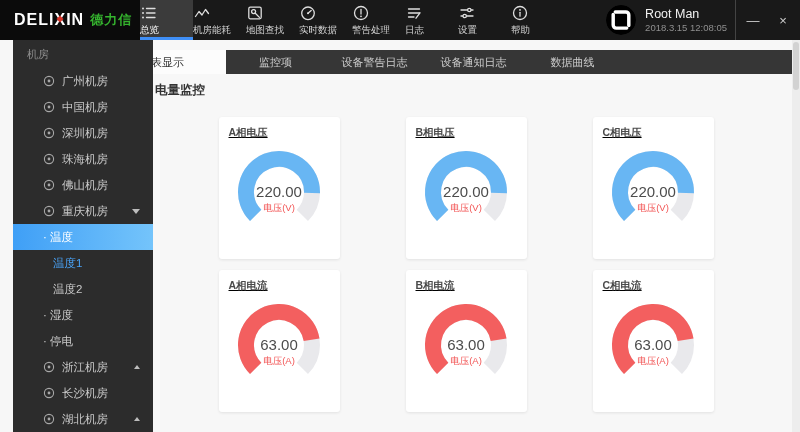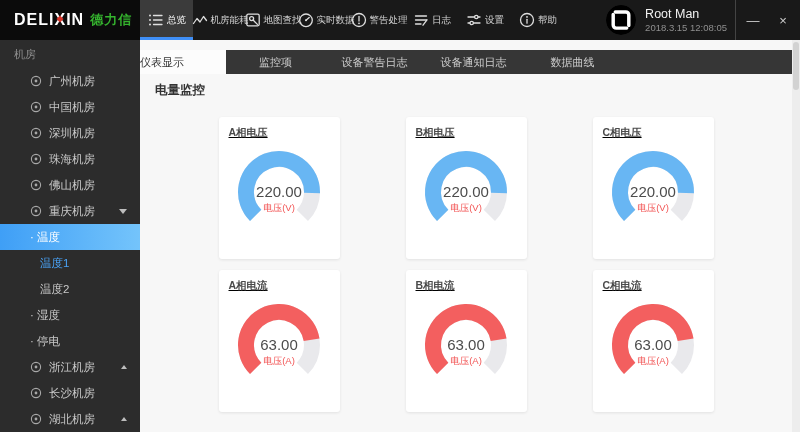--- a/index.html
+++ b/index.html
@@ -9,37 +9,37 @@
 
   
   .topbar { position:absolute; left:0; top:0; width:800px; height:40px; background:#191919; display:flex; align-items:stretch; z-index:5; }
   .logo { width:140px; height:40px; background:#0b0b0b; display:flex; align-items:center; padding-left:14px; flex:none; }
   .logo-latin { color:#fff; font-weight:bold; font-size:16px; letter-spacing:1px; display:flex; align-items:center; }
   .logo-x { position:relative; }
   .logo-x::after { content:""; position:absolute; left:50%; top:46%; width:5px; height:5px; background:#d8342a; transform:translate(-50%,-50%) rotate(45deg); }
   .logo-cn { font-size:13px; font-weight:bold; margin-left:6px; letter-spacing:1px; }
 
   .menu { display:flex; align-items:stretch; }
-  .menu-item { width:53px; display:flex; flex-direction:row; align-items:center; justify-content:center; gap:2px; border-bottom:3px solid transparent; padding-top:3px; cursor:pointer; }
+  .menu-item { width:53px; display:flex; flex-direction:column; justify-content:center; gap:2px; border-bottom:3px solid transparent; padding-top:3px; cursor:pointer; }
   .menu-item.active { background:#3b3b3b; border-bottom-color:#3f8ff7; }
   .menu-icon { width:18px; height:18px; display:block; }
   .menu-label { font-size:9.5px; color:#d6d6d6; white-space:nowrap; }
   .menu-item.active .menu-label { color:#fff; }
 
   .user { margin-left:auto; display:flex; align-items:center; gap:9px; padding-right:8px; }
   .avatar { width:30px; height:30px; border-radius:50%; overflow:hidden; flex:none; }
   .user-texts { display:flex; flex-direction:column; justify-content:center; }
   .user-name { color:#f2f2f2; font-size:12.5px; line-height:15px; }
   .user-time { color:#8f8f8f; font-size:9.5px; line-height:12px;text-align:right; }
 
   .win-controls { display:flex; align-items:center; border-left:1px solid #444; padding:0 10px; gap:16px; }
   .win-btn { color:#cfcfcf; font-size:13px; line-height:13px; cursor:pointer; width:14px; text-align:center; }
 
   
-  .sidebar { position:absolute; left:0; top:40px; width:140px; height:392px; background:#2c2c2c; z-index:4; overflow:hidden; }
+  .sidebar { position:absolute; left:13px; top:40px; width:140px; height:392px; background:#2c2c2c; z-index:4; overflow:hidden; }
   .tree-header { height:28px; line-height:28px; padding-left:14px; color:#8d8d8d; font-size:11px; }
   .tree-item { position:relative; display:flex; align-items:center; height:26px; padding-left:30px; color:#c9c9c9; font-size:11.5px; cursor:pointer; white-space:nowrap; }
   .tree-item .room-icon { width:12px; height:12px; margin-right:7px; flex:none; }
   .tree-item.lvl1 { }
   .tree-item.lvl1 .tree-label::before { content:"·  "; }
   .tree-item.lvl2 { padding-left:40px; }
   .tree-item.selected { background:linear-gradient(90deg,#3f9ff6,#74c4fb); color:#fff; }
   .tree-item.hl .tree-label { color:#4aa3f7; }
   .caret { position:absolute; right:13px; top:50%; width:0; height:0; }
   .caret.down { border-left:4px solid transparent; border-right:4px solid transparent; border-top:5px solid #bdbdbd; margin-top:-2px; }

